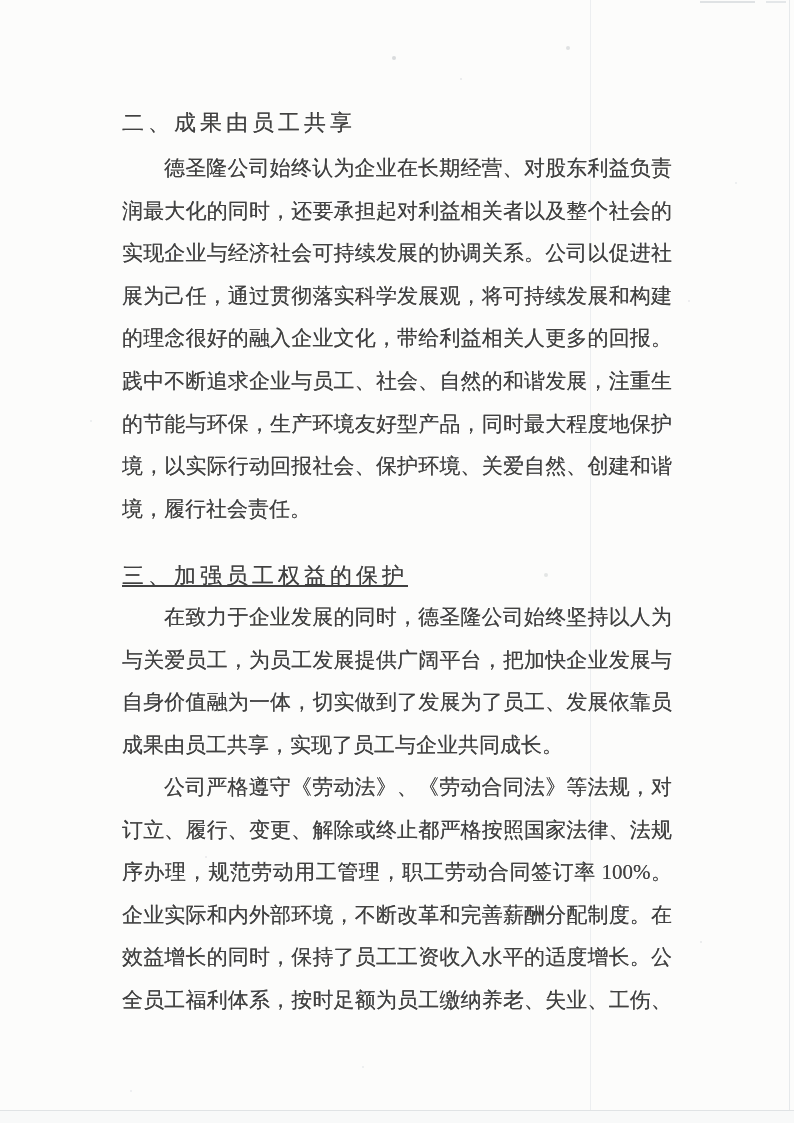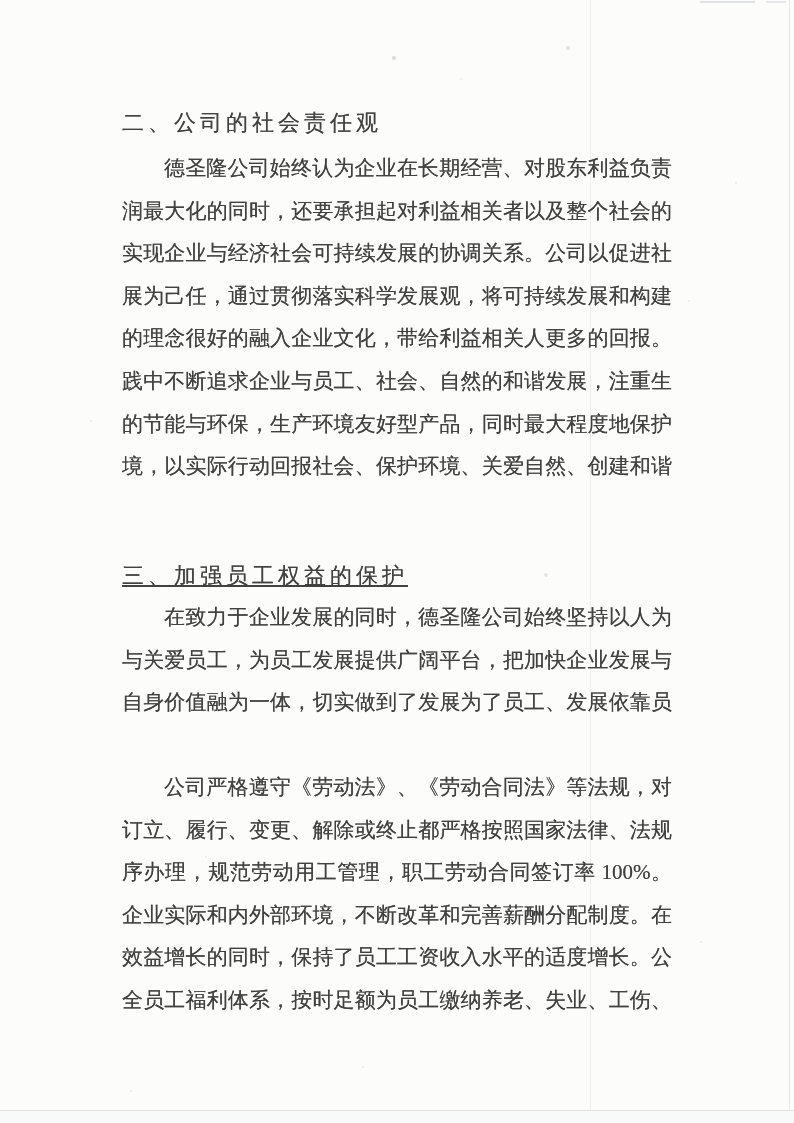--- a/index.html
+++ b/index.html
@@ -105,36 +105,38 @@
 </head>
 <body>
 
 <div class="page" style="background: rgb(252, 252, 251); color: rgb(65, 65, 65);">
   <div class="specks"></div>
   <div class="vline-mid"></div>
   <div class="vline-right"></div>
   <div class="top-mark-1"></div>
   <div class="top-mark-2"></div>
   <div id="doc">
-      <div class="block b0 heading">二、公司的社会责任观</div>
+      <div class="block b0 heading">二、成果由员工共享</div>
       <div class="block b1 paragraph">
         <div class="line indent">德圣隆公司始终认为企业在长期经营、对股东利益负责并实现利</div>
         <div class="line">润最大化的同时，还要承担起对利益相关者以及整个社会的责任，以</div>
         <div class="line">实现企业与经济社会可持续发展的协调关系。公司以促进社会和谐发</div>
         <div class="line">展为己任，通过贯彻落实科学发展观，将可持续发展和构建和谐社会</div>
         <div class="line">的理念很好的融入企业文化，带给利益相关人更多的回报。公司在实</div>
         <div class="line">践中不断追求企业与员工、社会、自然的和谐发展，注重生产过程中</div>
         <div class="line">的节能与环保，生产环境友好型产品，同时最大程度地保护生存的环</div>
         <div class="line">境，以实际行动回报社会、保护环境、关爱自然、创建和谐的发展环</div>
+        <div class="line nofill">境，履行社会责任。</div>
       </div>
       <div class="block b2 heading">三、加强员工权益的保护</div>
       <div class="block b3 paragraph">
         <div class="line indent">在致力于企业发展的同时，德圣隆公司始终坚持以人为本，尊重</div>
         <div class="line">与关爱员工，为员工发展提供广阔平台，把加快企业发展与实现员工</div>
         <div class="line">自身价值融为一体，切实做到了发展为了员工、发展依靠员工、发展</div>
+        <div class="line nofill">成果由员工共享，实现了员工与企业共同成长。</div>
       </div>
       <div class="block b4 paragraph">
         <div class="line indent">公司严格遵守《劳动法》、《劳动合同法》等法规，对劳动合同的</div>
         <div class="line">订立、履行、变更、解除或终止都严格按照国家法律、法规规定的程</div>
         <div class="line">序办理，规范劳动用工管理，职工劳动合同签订率 100%。公司结合</div>
         <div class="line">企业实际和内外部环境，不断改革和完善薪酬分配制度。在企业经济</div>
         <div class="line">效益增长的同时，保持了员工工资收入水平的适度增长。公司建立健</div>
         <div class="line">全员工福利体系，按时足额为员工缴纳养老、失业、工伤、医疗、生</div>
       </div>
     </div>

